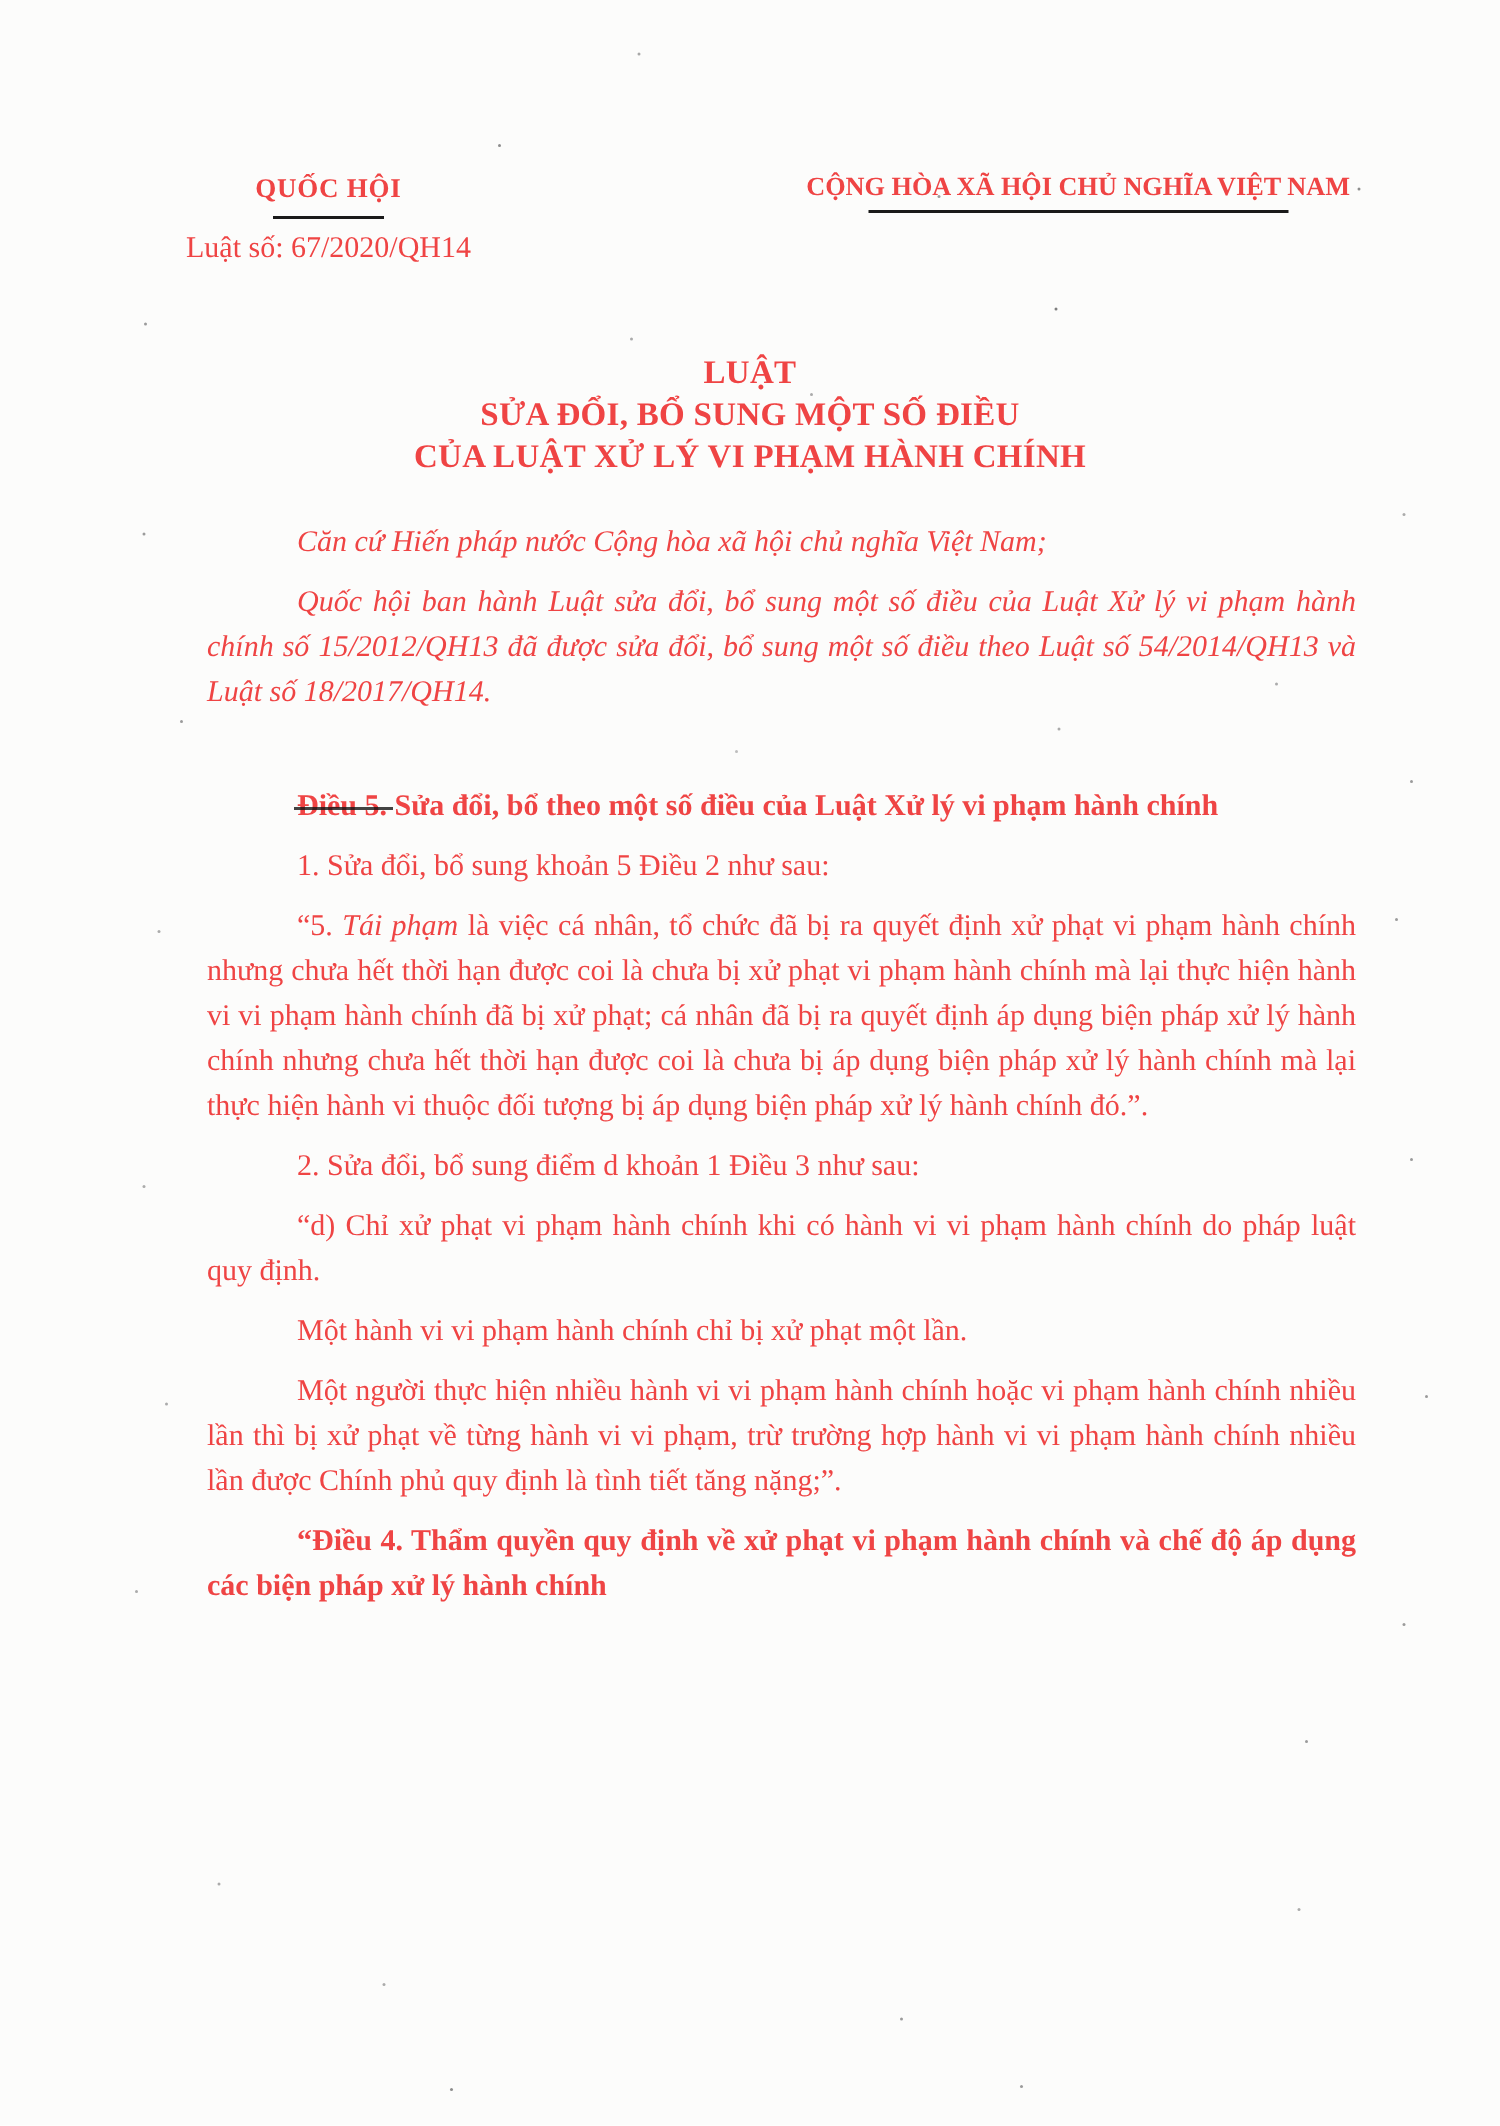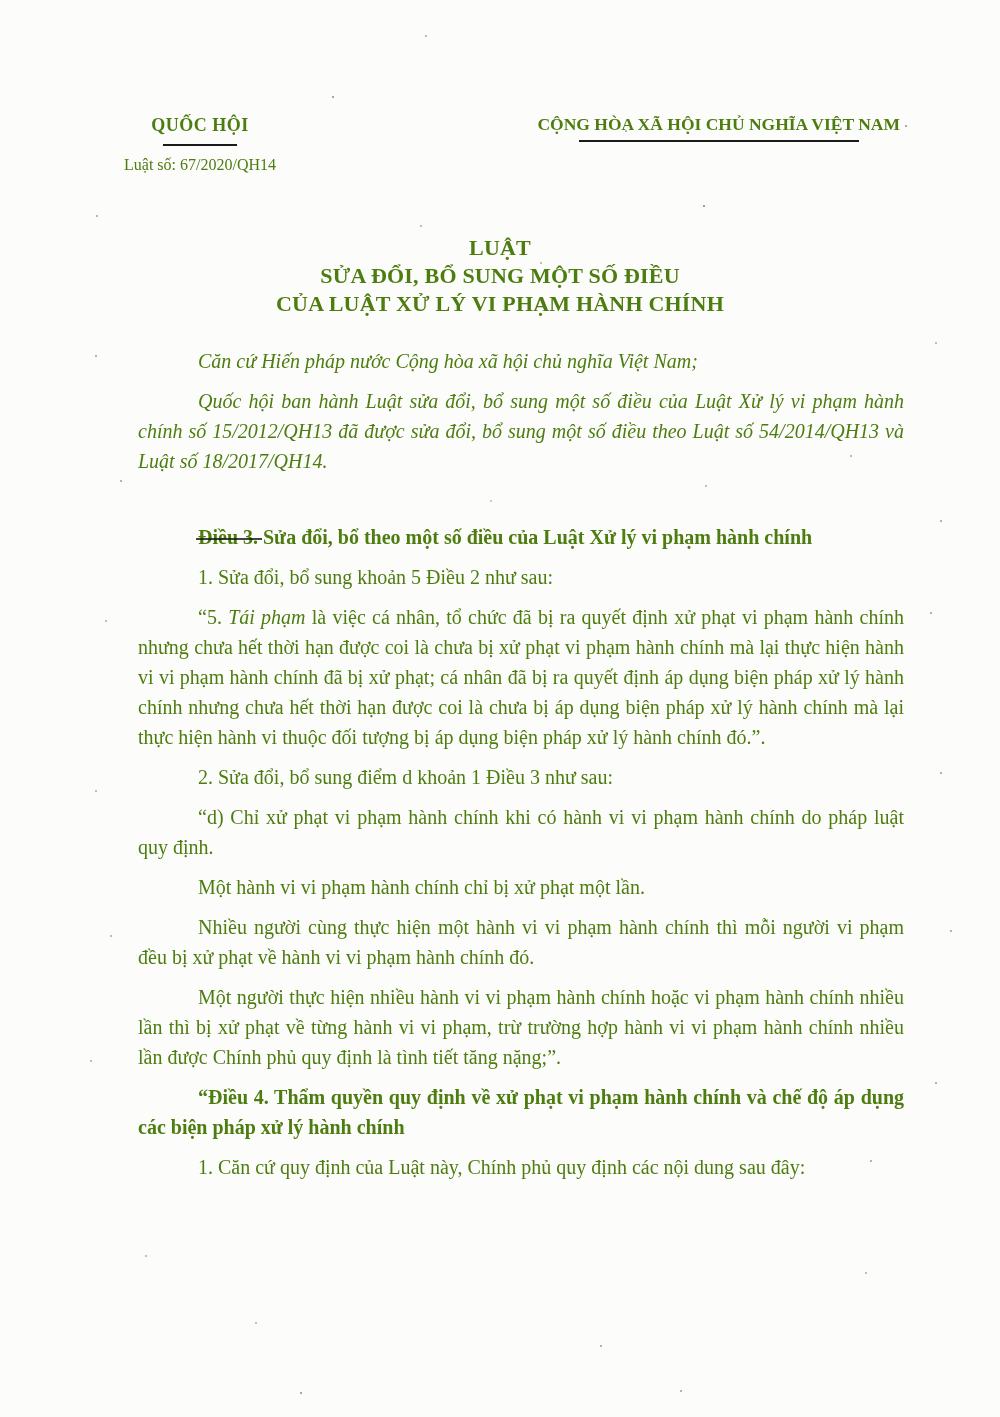--- a/index.html
+++ b/index.html
@@ -2,21 +2,21 @@
 <html><head>
 <meta charset="utf-8">
 <style>
   html, body { margin: 0; padding: 0; background: #ffffff; }
   .page {
     position: relative;
     width: 1000px;
     height: 1417px;
     background: #fcfcfb;
     font-family: "Liberation Serif", "DejaVu Serif", serif;
-    color: #4d7c0f;
+    color: #ef4444;
     overflow: hidden;
   }
   
   .doc-header {
     display: flex;
     justify-content: space-between;
     align-items: flex-start;
     padding: 112px 100px 0 124px;
   }
   .hdr-left { text-align: center; }
@@ -24,21 +24,21 @@
     font-weight: bold;
     font-size: 18px;
     line-height: 26px;
     letter-spacing: 0.5px;
     white-space: nowrap;
   }
   .rule-left {
     width: 74px; height: 2px; background: #1a1a1a;
     margin: 6px auto 6px;
   }
-  .law-no { font-size: 16px; line-height: 26px; white-space: nowrap; }
+  .law-no { font-size: 20px; line-height: 26px; white-space: nowrap; }
   .hdr-right { }
   .country {
     font-weight: bold;
     font-size: 17.5px;
     line-height: 24px;
     white-space: nowrap;
   }
   .motto {
     font-weight: bold;
     font-size: 19px;
@@ -124,28 +124,26 @@
     <div>SỬA ĐỔI, BỔ SUNG MỘT SỐ ĐIỀU</div>
     <div>CỦA LUẬT XỬ LÝ VI PHẠM HÀNH CHÍNH</div>
   </div>
 
   <div class="doc-body">
     <div class="preamble">
       <p>Căn cứ Hiến pháp nước Cộng hòa xã hội chủ nghĩa Việt Nam;</p>
       <p>Quốc hội ban hành Luật sửa đổi, bổ sung một số điều của Luật Xử lý vi phạm hành chính số 15/2012/QH13 đã được sửa đổi, bổ sung một số điều theo Luật số 54/2014/QH13 và Luật số 18/2017/QH14.</p>
     </div>
 
-    <h2 class="article-heading"><span class="strike">Điều 3.</span><span> Sửa đổi, bổ theo một số điều của Luật Xử lý vi phạm hành chính</span></h2>
+    <h2 class="article-heading"><span class="strike">Điều 5.</span><span> Sửa đổi, bổ theo một số điều của Luật Xử lý vi phạm hành chính</span></h2>
 
     <p>1. Sửa đổi, bổ sung khoản 5 Điều 2 như sau:</p>
 
     <p><span>“5. </span><em>Tái phạm</em><span> là việc cá nhân, tổ chức đã bị ra quyết định xử phạt vi phạm hành chính nhưng chưa hết thời hạn được coi là chưa bị xử phạt vi phạm hành chính mà lại thực hiện hành vi vi phạm hành chính đã bị xử phạt; cá nhân đã bị ra quyết định áp dụng biện pháp xử lý hành chính nhưng chưa hết thời hạn được coi là chưa bị áp dụng biện pháp xử lý hành chính mà lại thực hiện hành vi thuộc đối tượng bị áp dụng biện pháp xử lý hành chính đó.”.</span></p>
 
     <p>2. Sửa đổi, bổ sung điểm d khoản 1 Điều 3 như sau:</p>
     <p>“d) Chỉ xử phạt vi phạm hành chính khi có hành vi vi phạm hành chính do pháp luật quy định.</p>
     <p>Một hành vi vi phạm hành chính chỉ bị xử phạt một lần.</p>
-    <p>Nhiều người cùng thực hiện một hành vi vi phạm hành chính thì mỗi người vi phạm đều bị xử phạt về hành vi vi phạm hành chính đó.</p>
     <p>Một người thực hiện nhiều hành vi vi phạm hành chính hoặc vi phạm hành chính nhiều lần thì bị xử phạt về từng hành vi vi phạm, trừ trường hợp hành vi vi phạm hành chính nhiều lần được Chính phủ quy định là tình tiết tăng nặng;”.</p>
 
     <p class="article4-heading">“Điều 4. Thẩm quyền quy định về xử phạt vi phạm hành chính và chế độ áp dụng các biện pháp xử lý hành chính</p>
-    <p>1. Căn cứ quy định của Luật này, Chính phủ quy định các nội dung sau đây:</p>
   </div>
 </div>
 
 </body></html>

